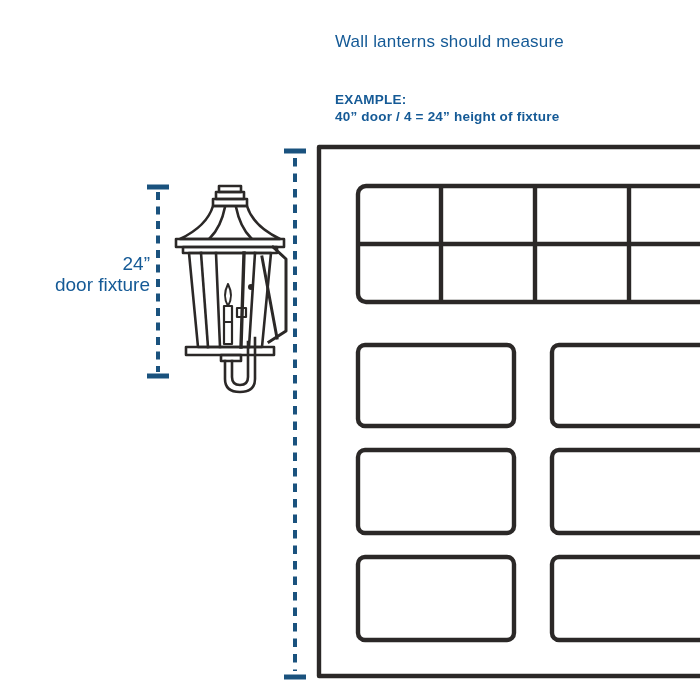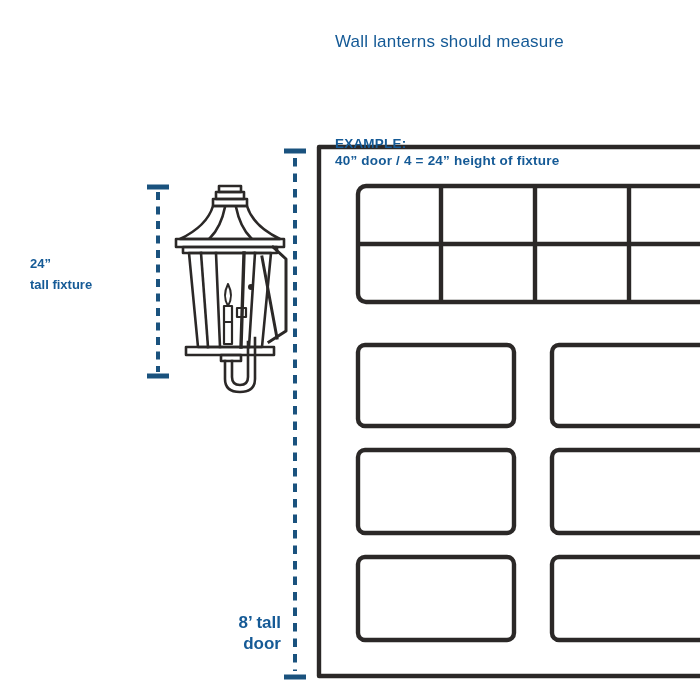--- a/index.html
+++ b/index.html
@@ -39,29 +39,29 @@
     font-weight: 400;
     letter-spacing: 0.2px;
   }
   .example {
     left: 335px;
     top: 91px;
     font-size: 13.5px;
     line-height: 17px;
     font-weight: 700;
     letter-spacing: 0.2px;
-    margin-top: 44px;
   }
   .fixture-label {
     left: 30px;
     top: 253px;
     width: 120px;
-    font-size: 13px;
+    text-align: right;
+    font-size: 19px;
     line-height: 21px;
-    font-weight: 700;
+    font-weight: 400;
   }
   .door-label {
     left: 160px;
     top: 612px;
     width: 121px;
     text-align: right;
     font-size: 17px;
     line-height: 21px;
     font-weight: 700;
   }
@@ -157,21 +157,17 @@
     <div>Wall lanterns should measure</div>
   </div>
 
   <div class="txt example">
     <div>EXAMPLE:</div>
     <div>40” door / 4 = 24” height of fixture</div>
   </div>
 
   <div class="txt fixture-label">
     <div>24”</div>
-    <div>tall fixture</div>
+    <div>door fixture</div>
   </div>
 
-  <div class="txt door-label">
-    <div>8’ tall</div>
-    <div>door</div>
-  </div>
 
 </div>
 
 </body></html>

